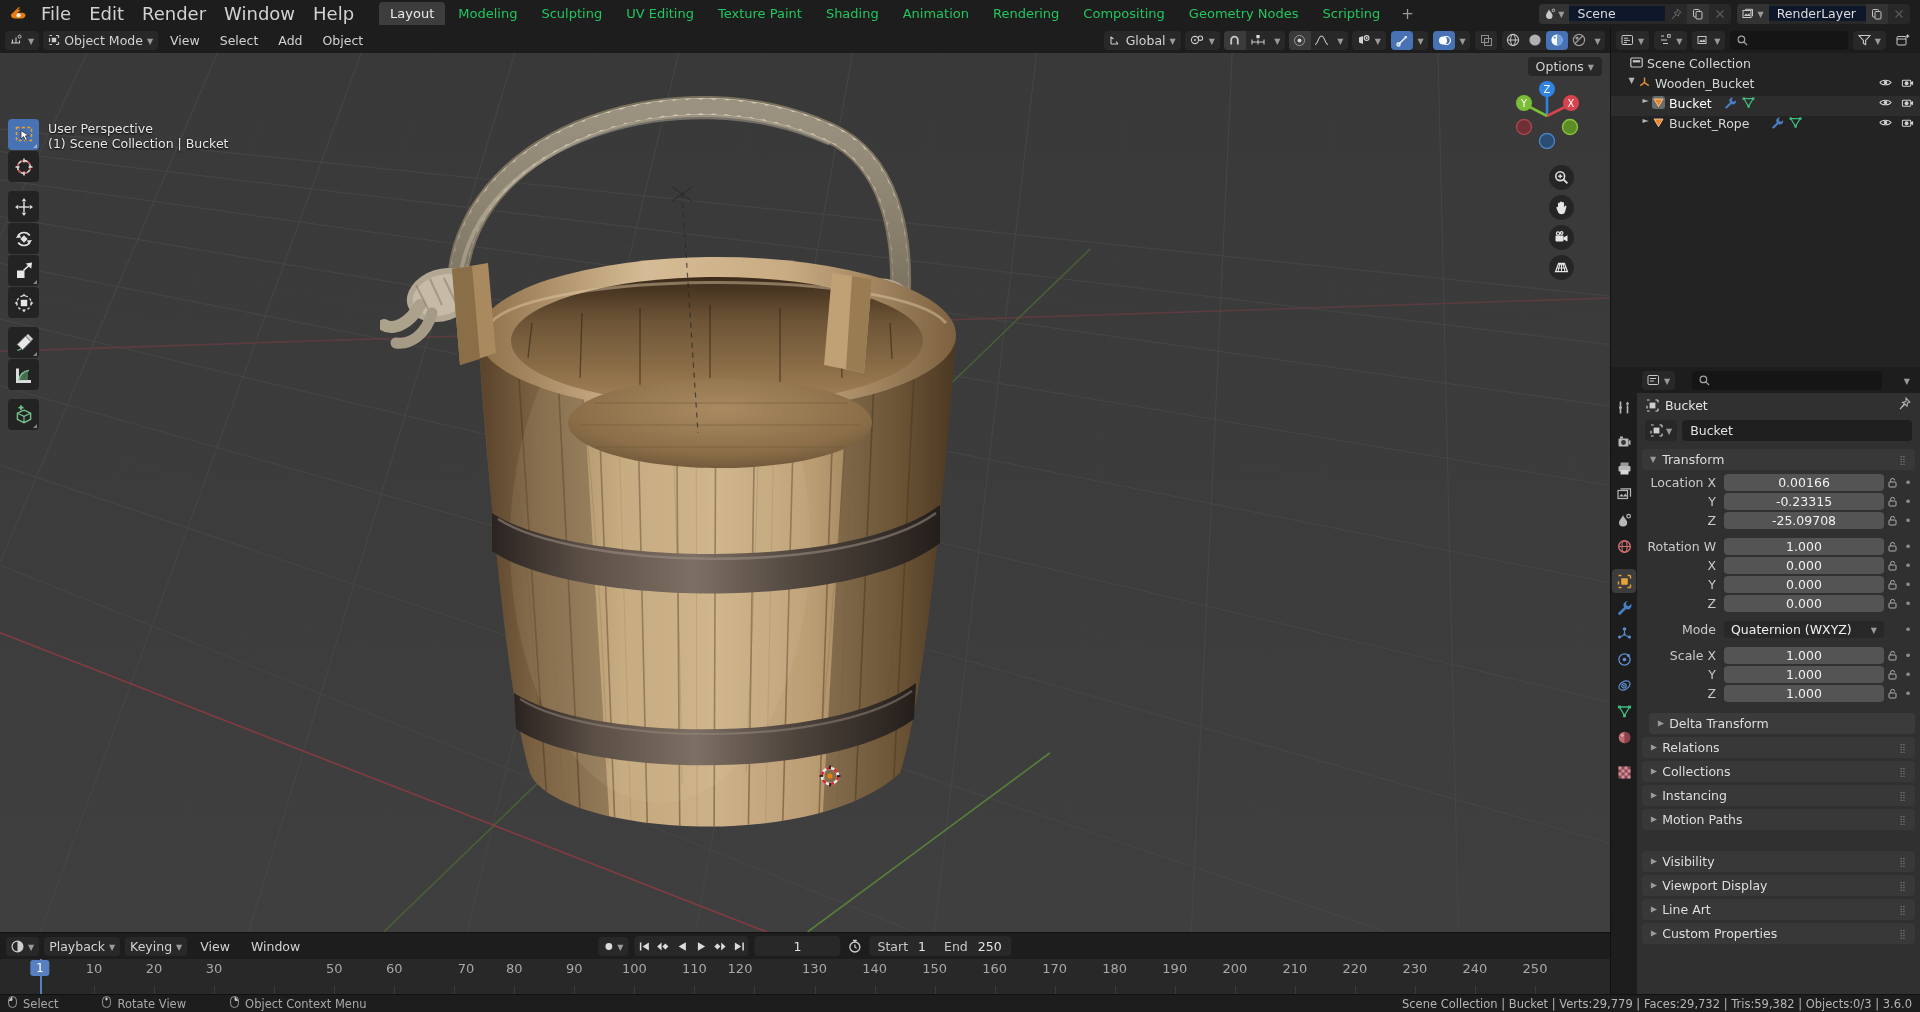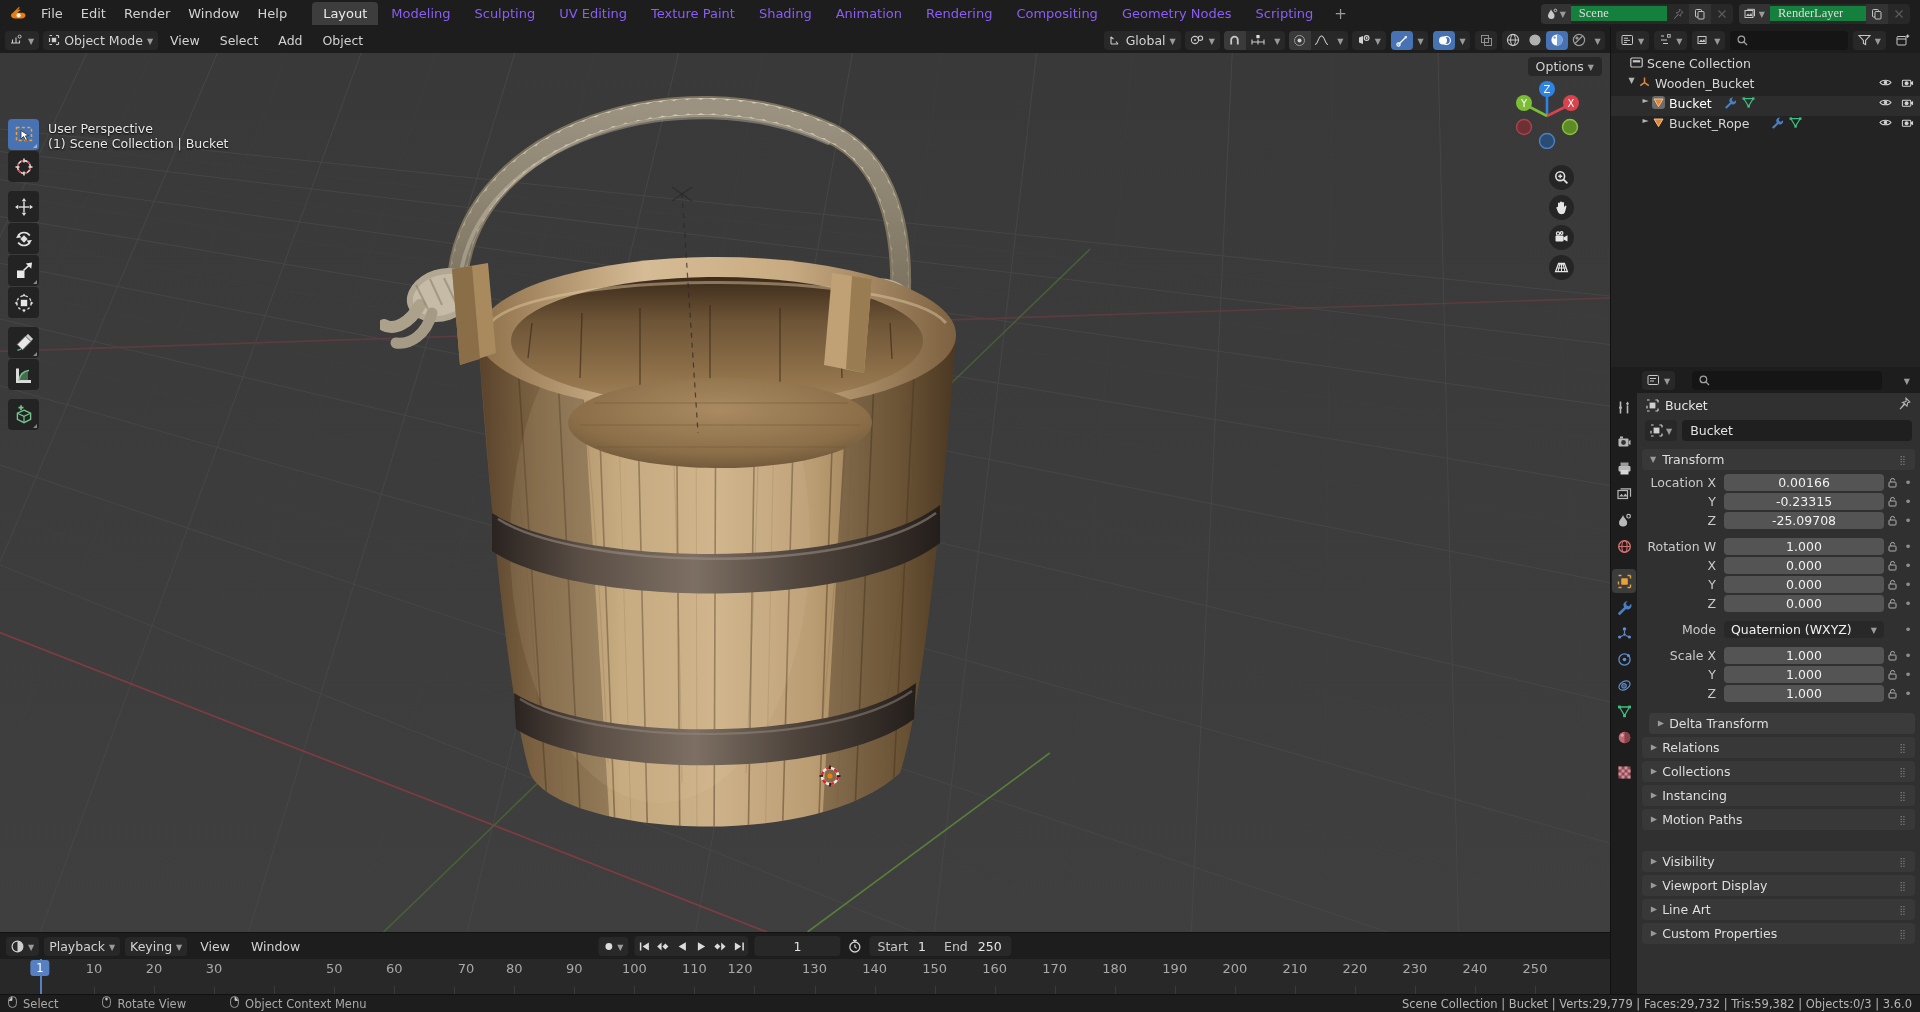--- a/index.html
+++ b/index.html
@@ -6,29 +6,29 @@
   html,body{ width:1920px; height:1012px; overflow:hidden;
     background:#1d1d1d; color:#e5e5e5;
     font-family:"DejaVu Sans", sans-serif; font-size:13px; }
   .app{ position:relative; width:1920px; height:1012px; display:flex; flex-direction:column; }
 
   
   .topbar{ height:27px; background:#1d1d1d; display:flex; align-items:center;
            padding:0 6px; flex:0 0 27px; position:relative; }
   .blender-logo{ width:22px;height:20px;display:flex;align-items:center;justify-content:center;
                  margin-right:4px; }
-  .menu-item{ padding:3px 9px; color:#d2d2d2; font-size:13px; border-radius:3px; white-space:nowrap;}
+  .menu-item{ padding:3px 9px; color:#d2d2d2; font-size:18px; border-radius:3px; white-space:nowrap;}
   .wstabs{ display:flex; align-items:center; margin-left:16px; gap:2px;}
-  .wstab{ padding:4px 11px; color:#8b5cf6; font-size:13px; border-radius:4px 4px 0 0; white-space:nowrap;}
+  .wstab{ padding:4px 11px; color:#22c55e; font-size:13px; border-radius:4px 4px 0 0; white-space:nowrap;}
   .wstab.active{ background:#3d3d3d; color:#e9e9e9; }
   .plus-tab{ color:#9a9a9a; padding:3px 8px; font-size:15px; }
   .topbar-right{ margin-left:auto; display:flex; align-items:center; gap:6px; padding-right:4px;}
   .id-block{ display:flex; align-items:center; background:#282828; border-radius:4px; height:20px; overflow:hidden;}
   .id-icon{ display:flex;align-items:center;gap:2px; padding:0 5px; background:#333; height:20px;}
-  .id-name{ padding:0 10px 0 8px; font-size:12.5px; color:#dcdcdc; min-width:96px; background:#15803d;font-family:Liberation Serif, serif;}
+  .id-name{ padding:0 10px 0 8px; font-size:12.5px; color:#dcdcdc; min-width:96px; background:#0f172a;}
   .id-btn{ width:22px;height:20px; display:flex;align-items:center;justify-content:center; background:#333;}
   .id-btn.dim{ opacity:.45; background:transparent;}
 
   
   .mainrow{ flex:1 1 auto; display:flex; min-height:0; }
 
   
   .viewport-col{ flex:1 1 auto; display:flex; flex-direction:column; min-width:0; position:relative;}
   .vp-header{ height:26px; background:#1d1d1d; display:flex; align-items:center; gap:4px;
               padding:0 5px; flex:0 0 26px; }

